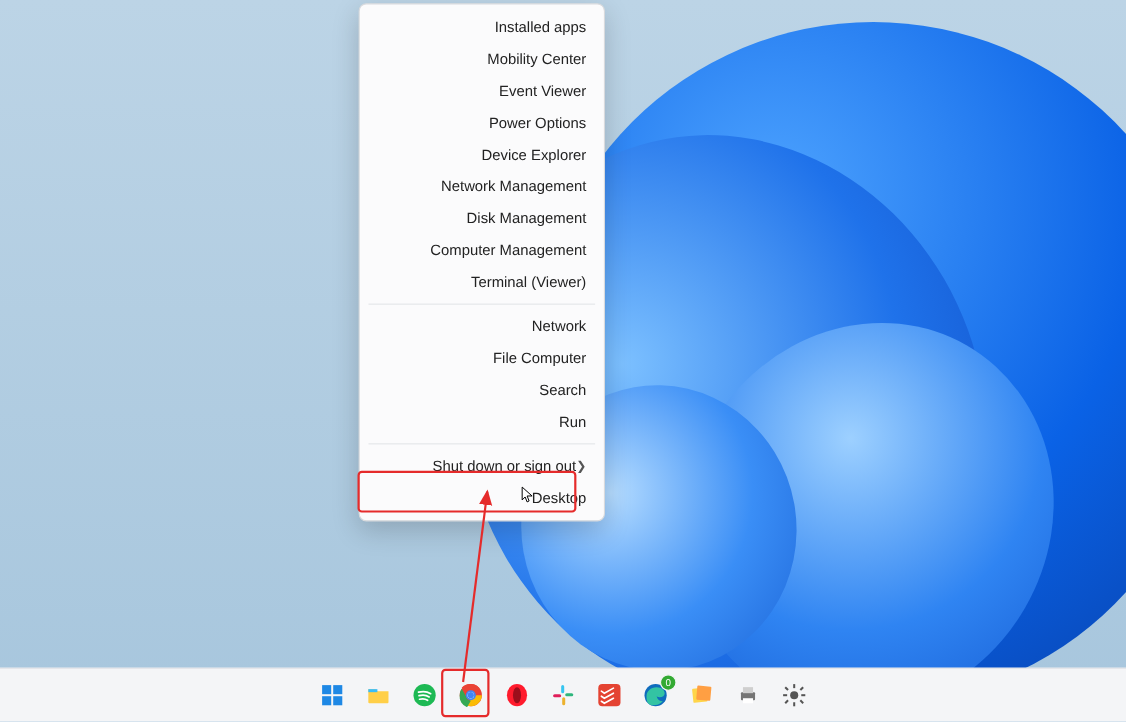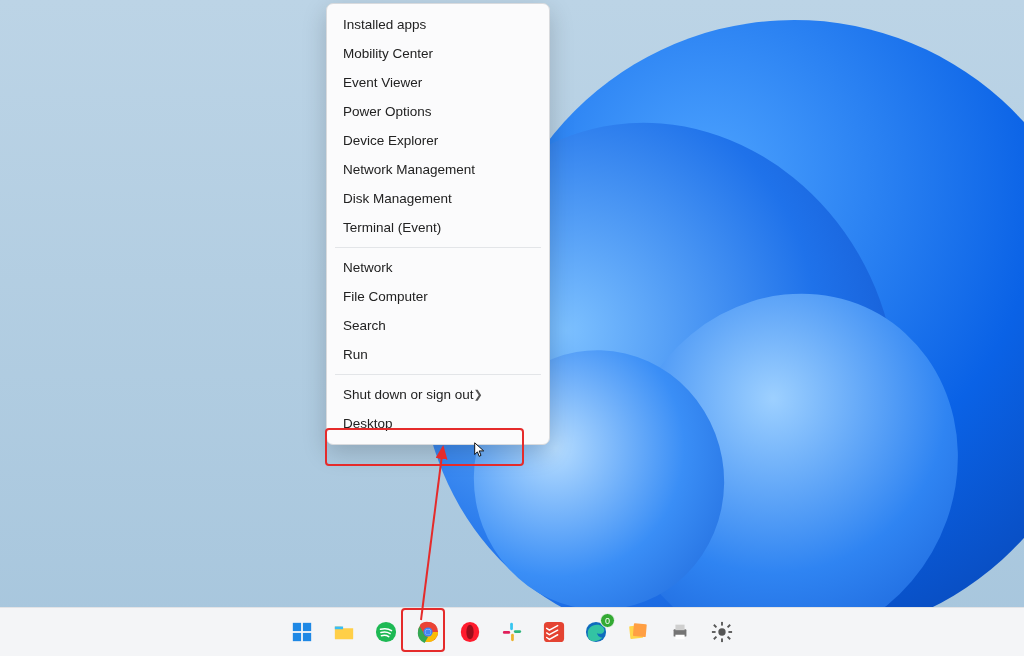--- a/index.html
+++ b/index.html
@@ -24,21 +24,21 @@
   .badge{position:absolute;top:-4px;right:-4px;background:#3a3;color:#fff;border-radius:50%;width:13px;height:13px;font-size:9px;display:flex;align-items:center;justify-content:center;border:1px solid #f4f5f7;}
 
   
   .anno{position:absolute;border:2px solid #e52b2b;border-radius:4px;pointer-events:none;}
   .anno.menu{left:325px;top:428px;width:195px;height:34px;}
   .anno.start{left:401px;bottom:4px;width:40px;height:40px;}
   .arrow{position:absolute;left:0;top:0;width:1024px;height:656px;pointer-events:none;}
 
   
   .ctx{position:absolute;left:326px;top:3px;width:222px;background:#fbfbfc;border:1px solid #d8dadd;border-radius:7px;box-shadow:0 8px 24px rgba(0,0,0,.18);padding:6px 0;font-size:13.5px;color:#222;}
-  .ctx .item{padding:7px 16px;display:flex;align-items:center;justify-content:flex-start;cursor:default;}
+  .ctx .item{padding:7px 16px;display:flex;align-items:center;justify-content:flex-end;cursor:default;}
   .ctx hr{border:none;border-top:1px solid #e3e5e8;margin:5px 8px;}
   .ctx .chev{color:#555;font-size:11px;}
 
   
   .cursor{position:absolute;left:472px;top:441px;width:18px;height:18px;pointer-events:none;}
 </style>
 </head>
 <body>
 
 <div class="desktop">
@@ -63,21 +63,24 @@
       <div class="item">
         <span>Device Explorer</span>
       </div>
       <div class="item">
         <span>Network Management</span>
       </div>
       <div class="item">
         <span>Disk Management</span>
       </div>
       <div class="item">
-        <span>Terminal (Event)</span>
+        <span>Computer Management</span>
+      </div>
+      <div class="item">
+        <span>Terminal (Viewer)</span>
       </div>
       <hr>
       <div class="item">
         <span>Network</span>
       </div>
       <div class="item">
         <span>File Computer</span>
       </div>
       <div class="item">
         <span>Search</span>

